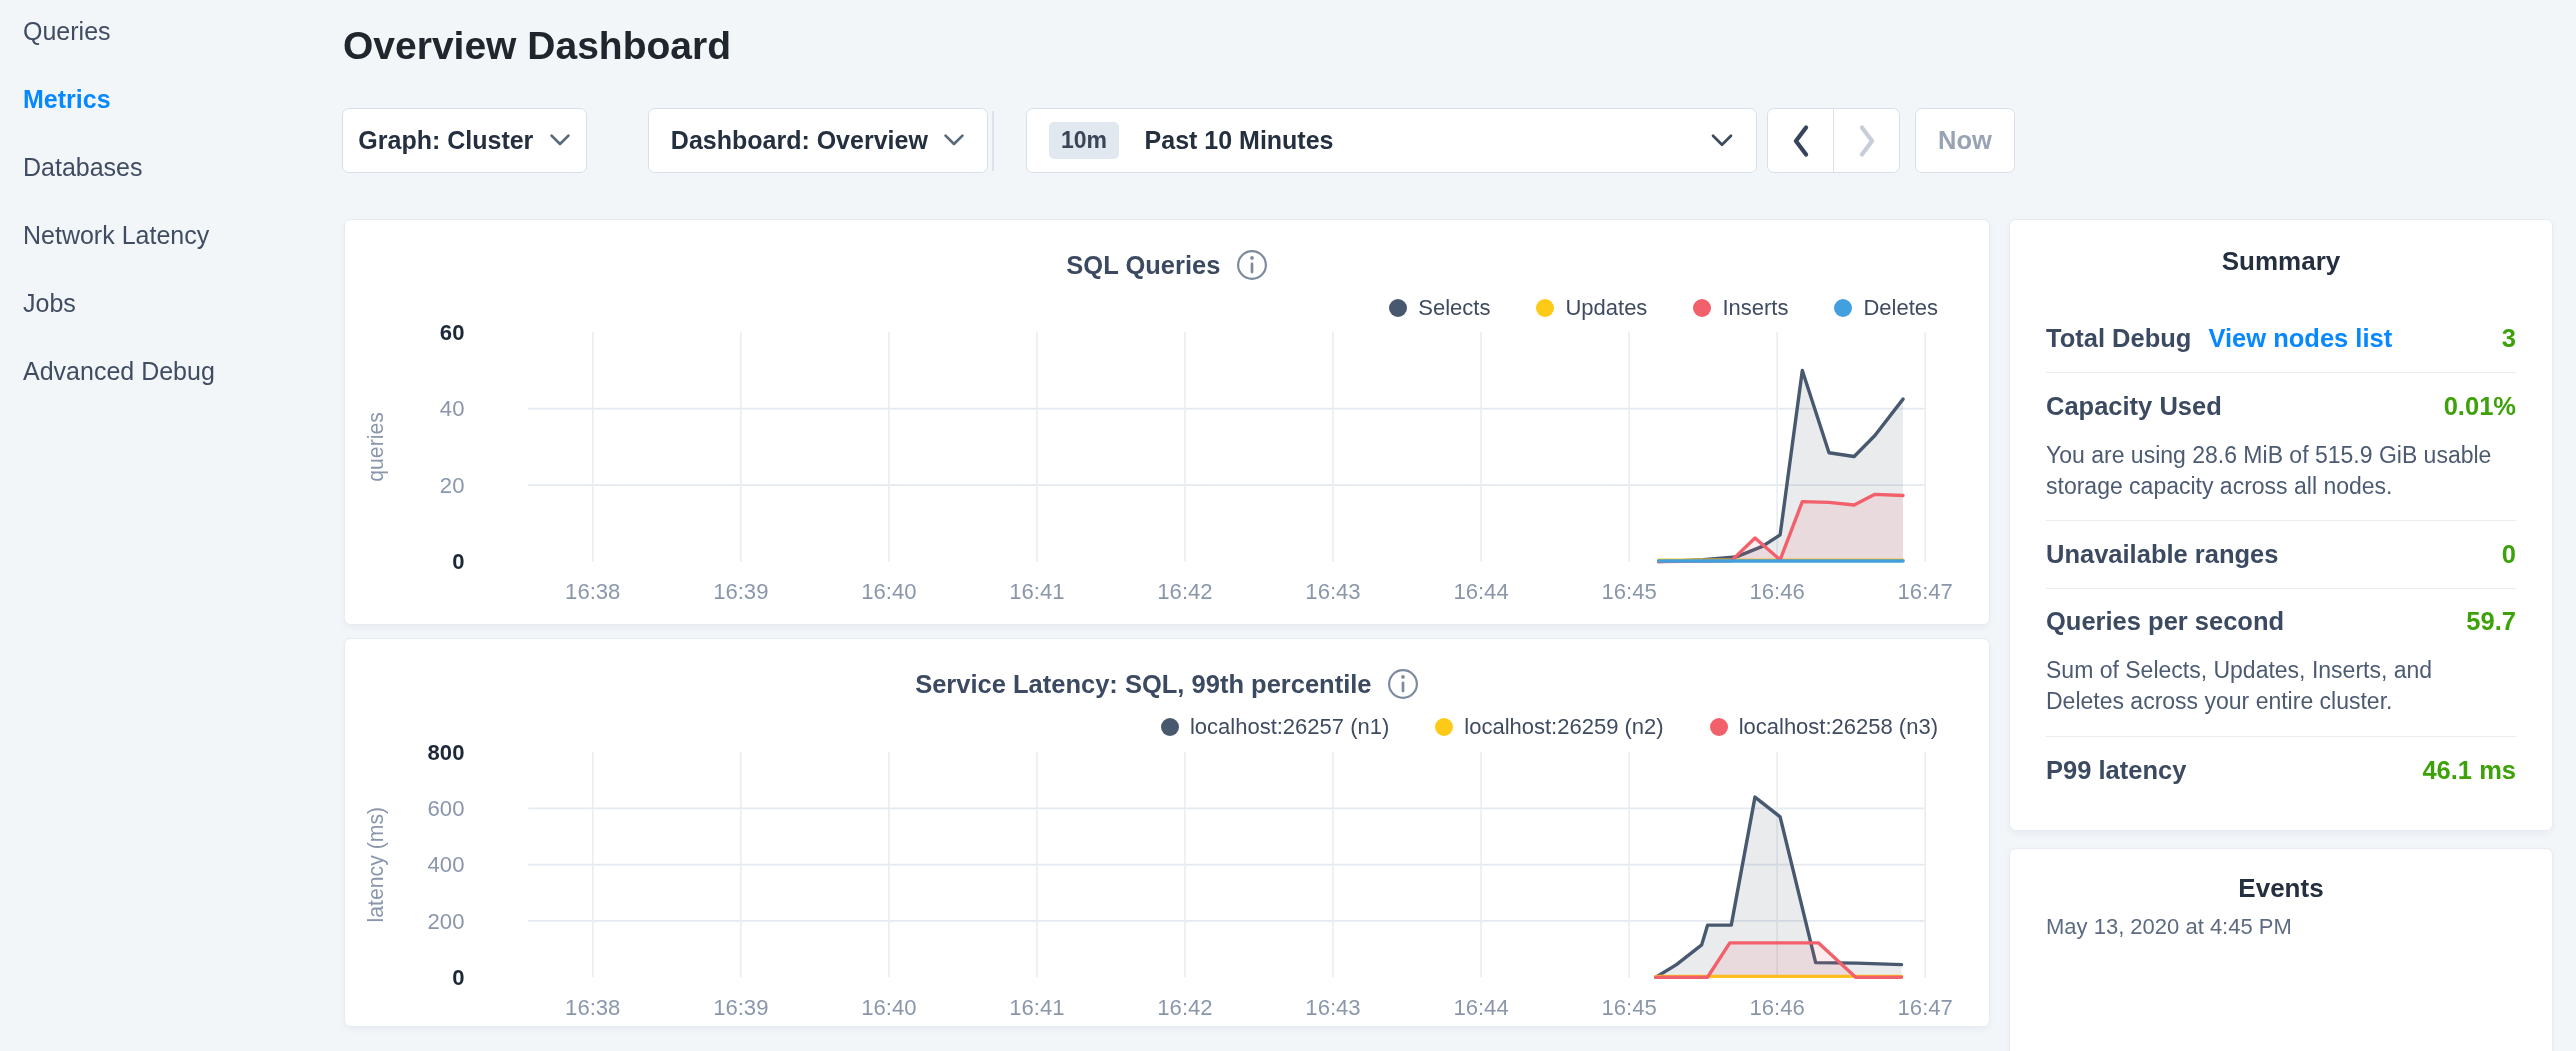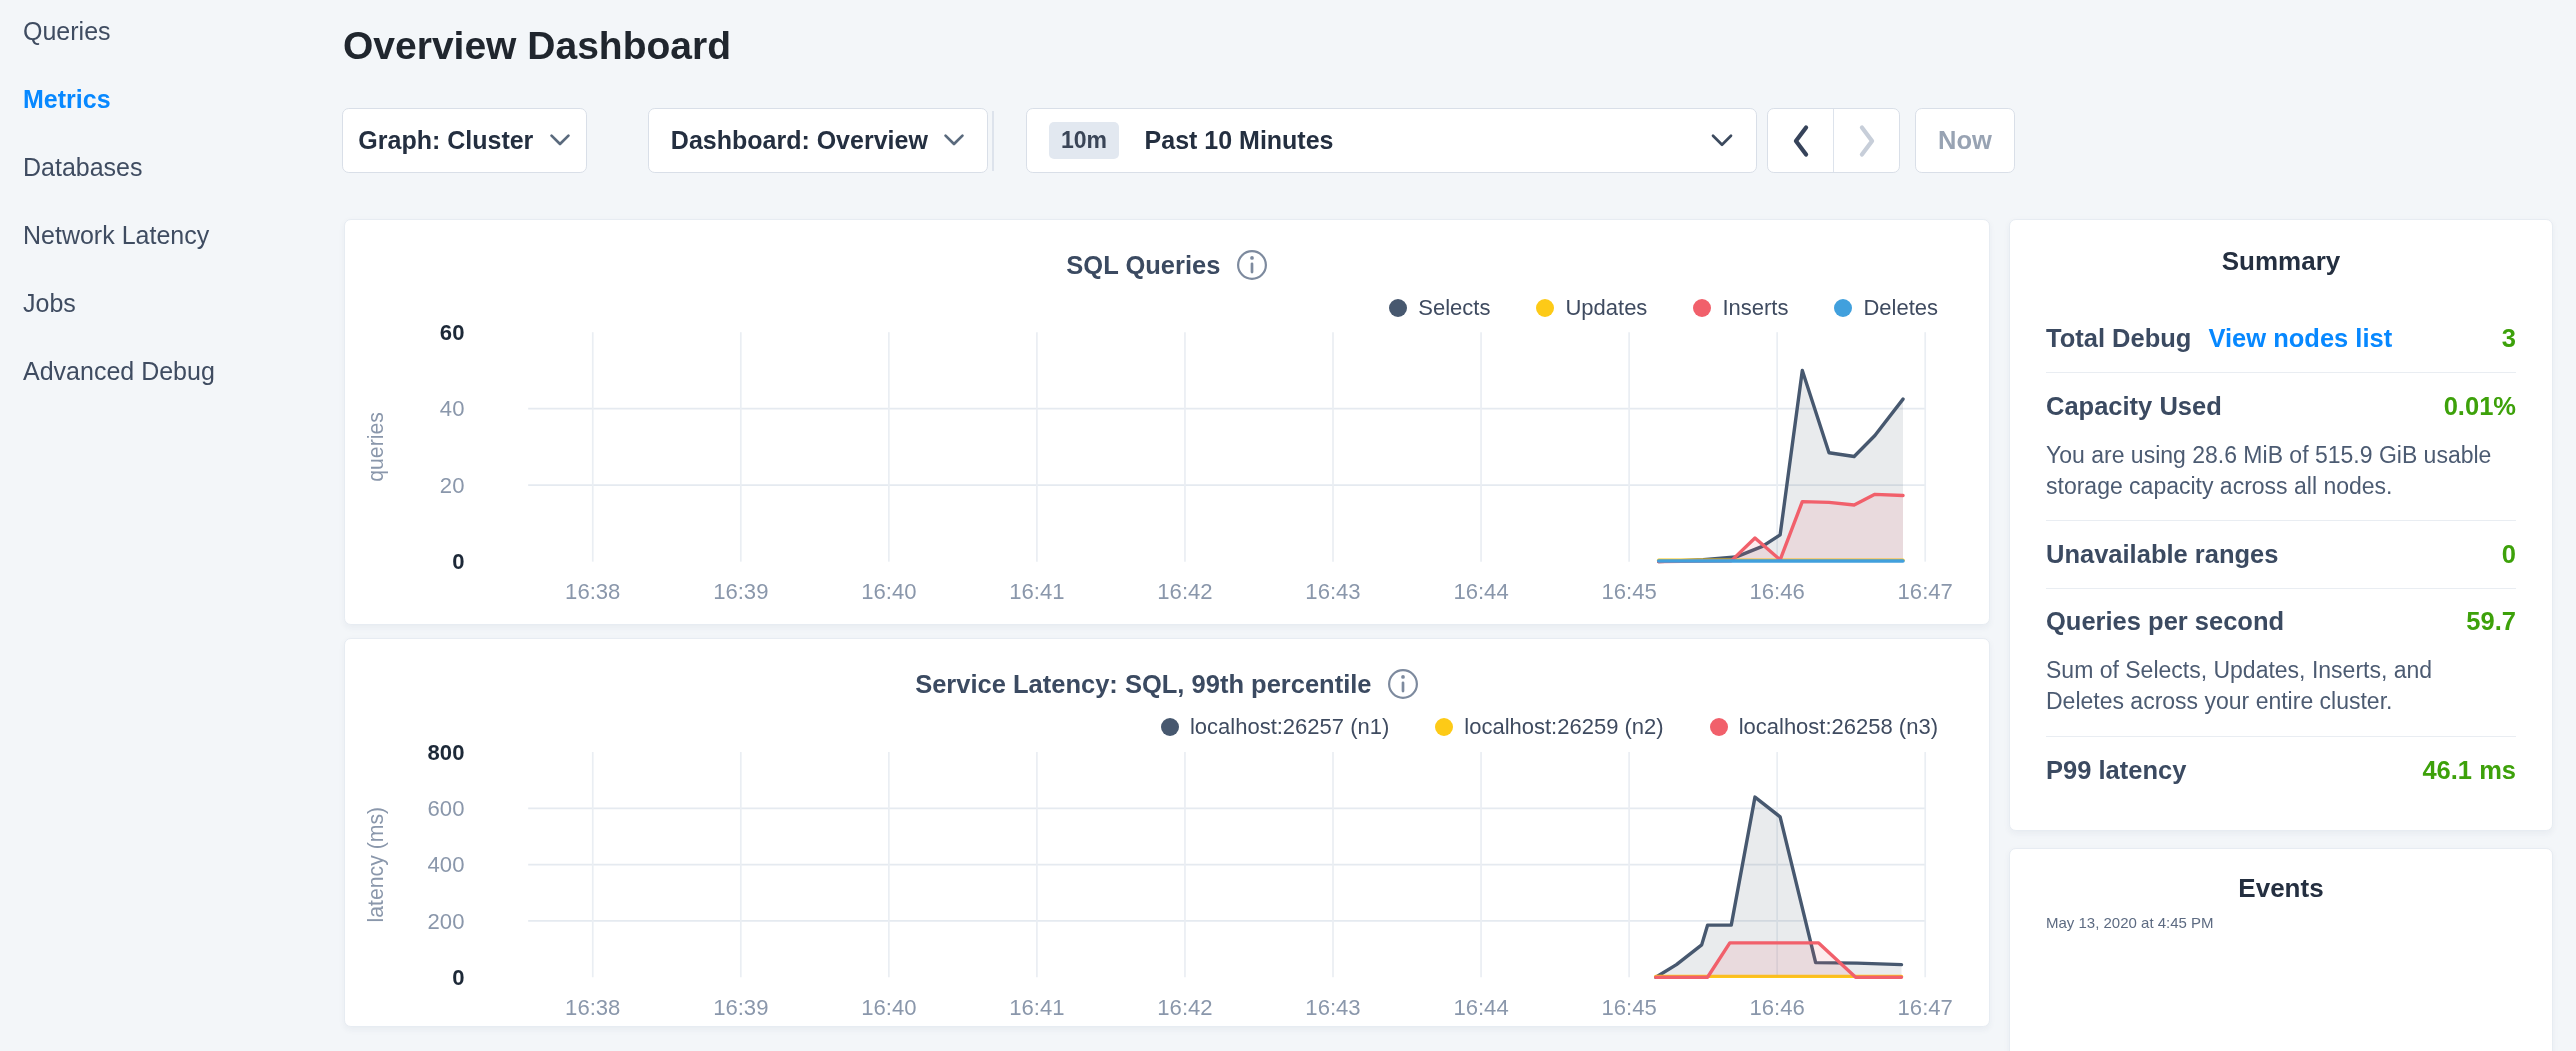--- a/index.html
+++ b/index.html
@@ -54,21 +54,21 @@
   .srow{padding:18.7px 0;border-top:1.7px solid #e9edf2;}
   .srow.first{border-top:none;}
   .srow-main{display:flex;align-items:baseline;}
   .srow-label{font-size:25.5px;font-weight:700;color:#3b4a61;}
   .srow-link{margin-left:17px;font-size:25.5px;font-weight:700;cursor:pointer;text-decoration:none;}
   .srow-value{margin-left:auto;font-size:25.5px;font-weight:700;}
   .srow-sub{margin-top:19px;font-size:23px;color:#4c5b72;line-height:31px;}
 
   
   .event-text{font-size:25px;color:#394455;line-height:33px;margin-top:25.5px;}
-  .event-time{font-size:15px;color:#5d6b82;margin-top:10.2px;}
+  .event-time{font-size:22px;color:#5d6b82;margin-top:10.2px;}
 </style>
 </head>
 <body>
 
 <div id="app">
 
   <nav class="sidebar">
     <div class="nav-item">Queries</div>
     <div class="nav-item active" style="color: rgb(7, 136, 255);">Metrics</div>
     <div class="nav-item">Databases</div>

